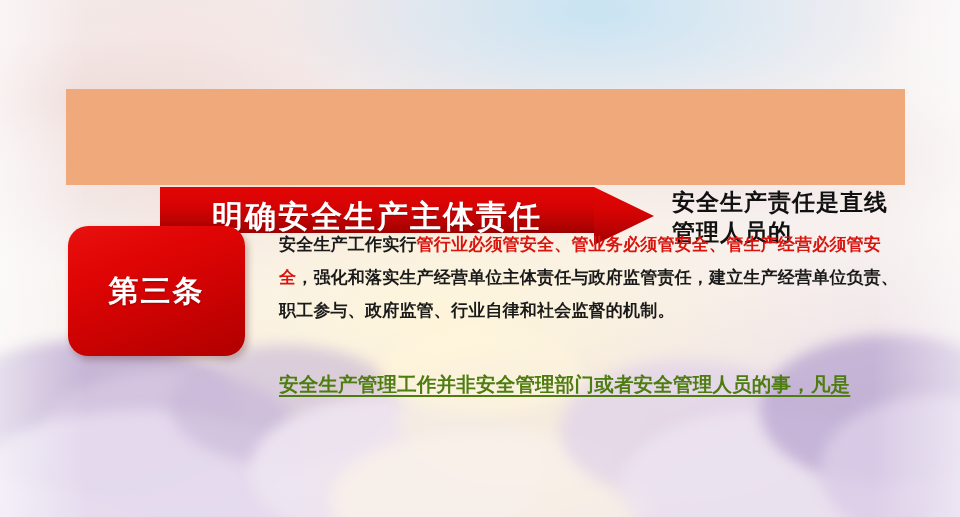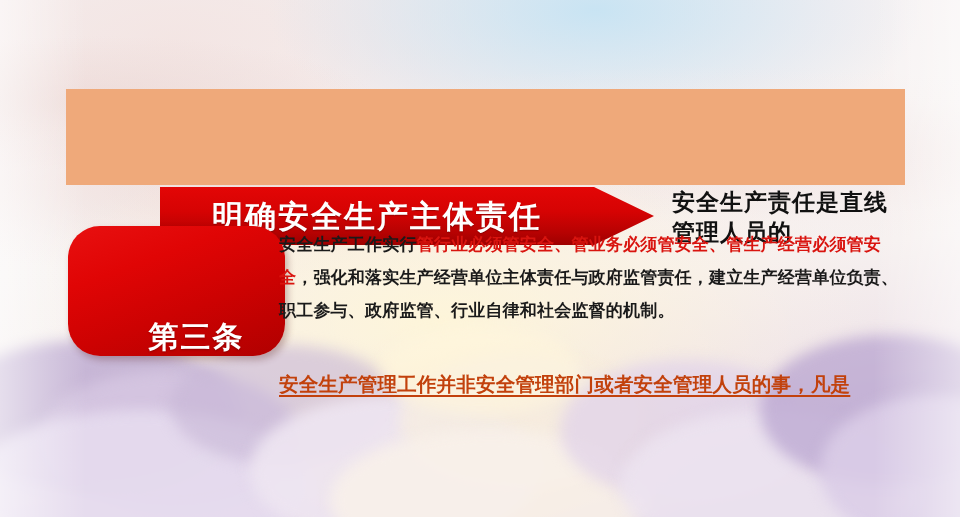--- a/index.html
+++ b/index.html
@@ -66,21 +66,21 @@
     width: 839px;
     height: 96px;
     background: #efa97a;
   }
 
   .banner-red {
     position: absolute;
     left: 94px;
     top: 98px;
     width: 434px;
-    height: 58px;
+    height: 46px;
     background: linear-gradient(to bottom, #e30606 0%, #d60303 42%, #b70202 78%, #9e0000 100%);
   }
 
   .banner-red-label {
     position: absolute;
     left: 0; top: 0;
     width: 434px;
     height: 58px;
     display: flex;
     align-items: center;
@@ -115,28 +115,27 @@
     letter-spacing: 1px;
   }
 
   
   .article-badge {
     position: absolute;
     left: 68px;
     top: 226px;
     width: 177px;
     height: 130px;
-    border-radius: 32px;
+    border-radius: 20px;
     background: linear-gradient(160deg, #e81010 0%, #e00505 30%, #cd0202 60%, #b00000 100%);
     box-shadow: 3px 4px 7px rgba(90,30,30,0.30);
     display: flex;
     flex-direction: column;
     align-items: center;
-    justify-content: flex-end;
-    padding-left: 40px;
+    justify-content: center;
   }
   .article-badge .line {
     color: #ffffff;
     font-size: 30px;
     font-weight: bold;
     line-height: 38px;
     letter-spacing: 2px;
     text-shadow: 0 1px 2px rgba(0,0,0,0.25);
   }
 
@@ -155,21 +154,21 @@
   .body-copy .em-red { color: #d9140f; }
 
   .emphasis-block {
     position: absolute;
     left: 279px;
     top: 368px;
     width: 628px;
     font-size: 19.5px;
     font-weight: bold;
     line-height: 33px;
-    color: #c2410c;
+    color: #4d7c0f;
     letter-spacing: 0.2px;
   }
   .emphasis-block .u-line {
     display: block;
     text-decoration: underline;
     text-underline-offset: 4px;
     text-decoration-thickness: 2px;
   }
 </style>
 </head>

